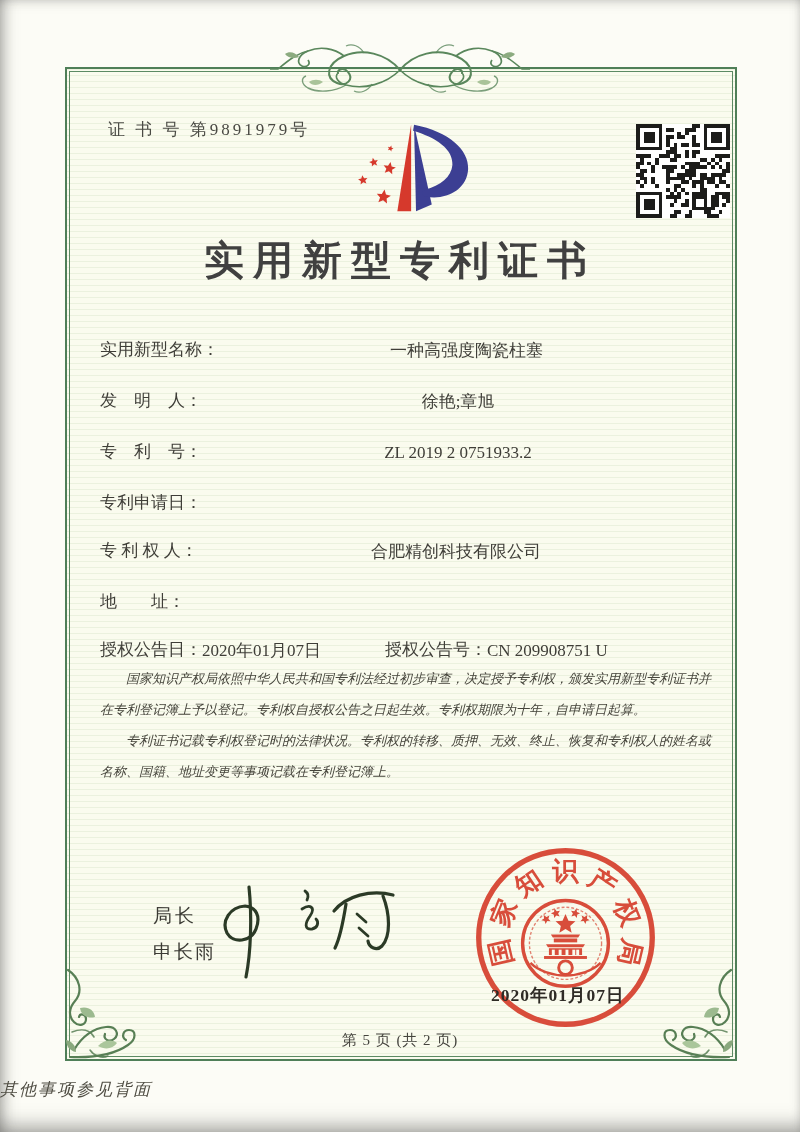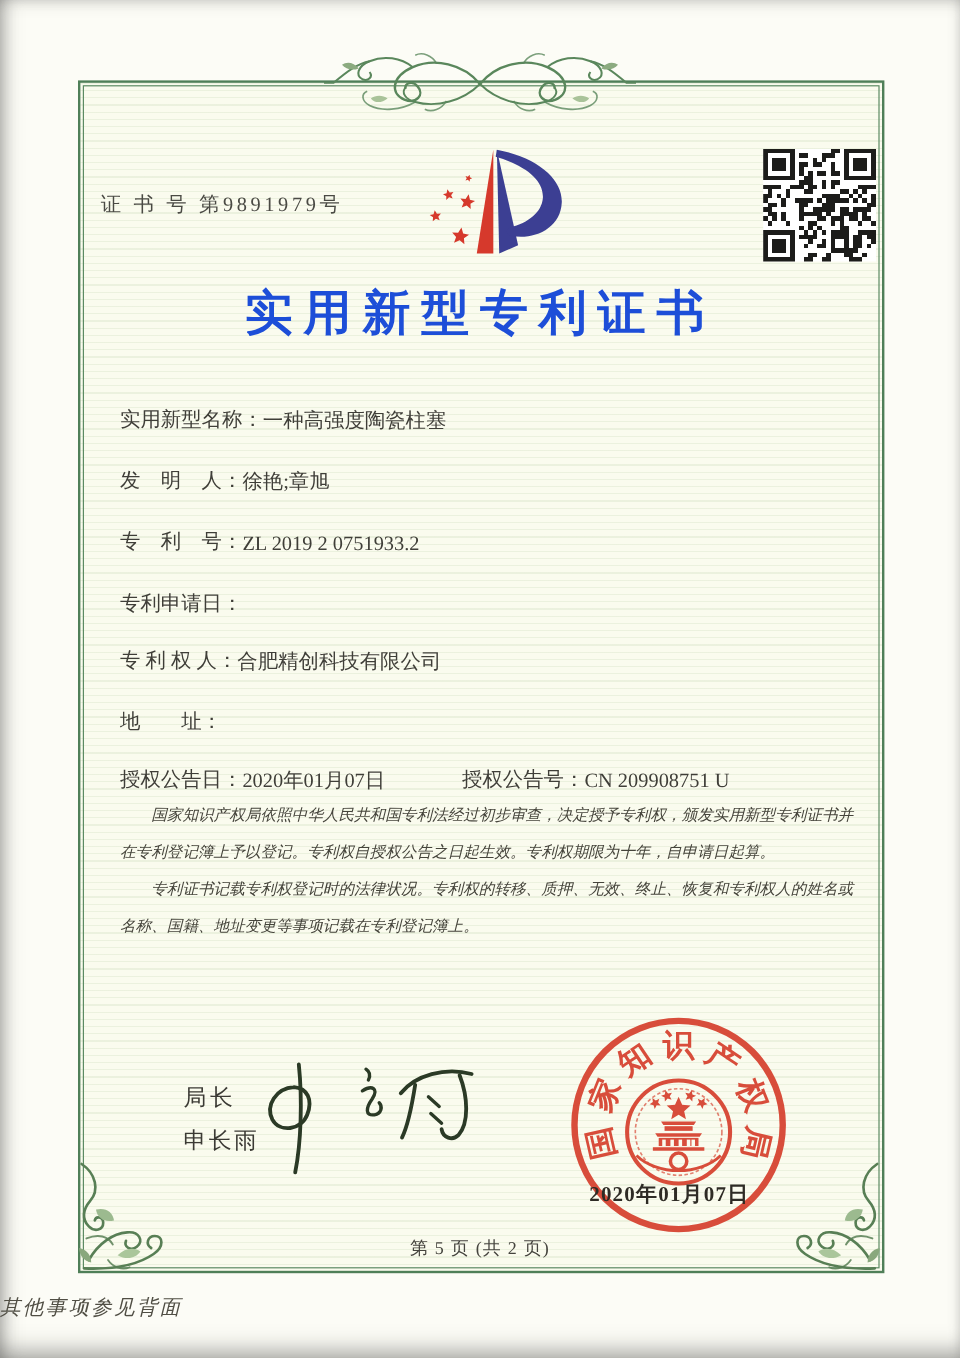--- a/index.html
+++ b/index.html
@@ -8,24 +8,24 @@
         box-shadow: inset 12px 0 16px -10px rgba(80,80,78,.55),
                     inset 0 10px 12px -9px rgba(120,120,118,.35),
                     inset -7px 0 9px -7px rgba(140,140,138,.35),
                     inset 0 -18px 18px -11px rgba(100,100,98,.5);}
   
   .frame{position:absolute;left:65px;top:67px;width:668px;height:990px;
          border:2.5px solid #4f7f58;background:#fafbee;
          background-image:repeating-linear-gradient(180deg, rgba(146,180,125,.14) 0 1px, rgba(0,0,0,0) 1px 6px);}
   .frame::before{content:"";position:absolute;inset:2px;border:1px solid #5c8a63;pointer-events:none;}
   .abs{position:absolute;}
-  .cert-number{left:84px;top:118px;font-size:17px;color:#4a4a44;letter-spacing:3px;margin-top:41px;}
+  .cert-number{left:108px;top:118px;font-size:17px;color:#4a4a44;letter-spacing:3px;}
   .title{left:0;top:233px;width:100%;text-align:center;font-size:40px;font-weight:600;
-         letter-spacing:9px;color:#1d4ed8;}
-  .fields{left:100px;top:338px;width:614px;font-size:17px;color:#3f3e38;}
+         letter-spacing:9px;color:#404040;}
+  .fields{left:100px;top:338px;width:614px;font-size:17px;color:#3f3e38;text-align:center;}
   .frow{display:flex;align-items:flex-start;margin-bottom:25px;line-height:23px;}
   .flabel{white-space:pre;flex:none;}
   .fvalue{flex:1;line-height:26px;}
   .frow-grant .fvalue{flex:none;}
   .grant-gap{width:64px;flex:none;}
   .paras{left:100px;top:663px;width:614px;font-size:13px;line-height:31px;color:#45443b;
          font-style:italic;}
   .paras p{margin:0;text-indent:2em;}
   .director{left:112px;top:906px;font-size:19px;color:#3b3a34;letter-spacing:3px;line-height:1;margin-left:41px;}
   .director .name{margin-top:17px;letter-spacing:2px;}

